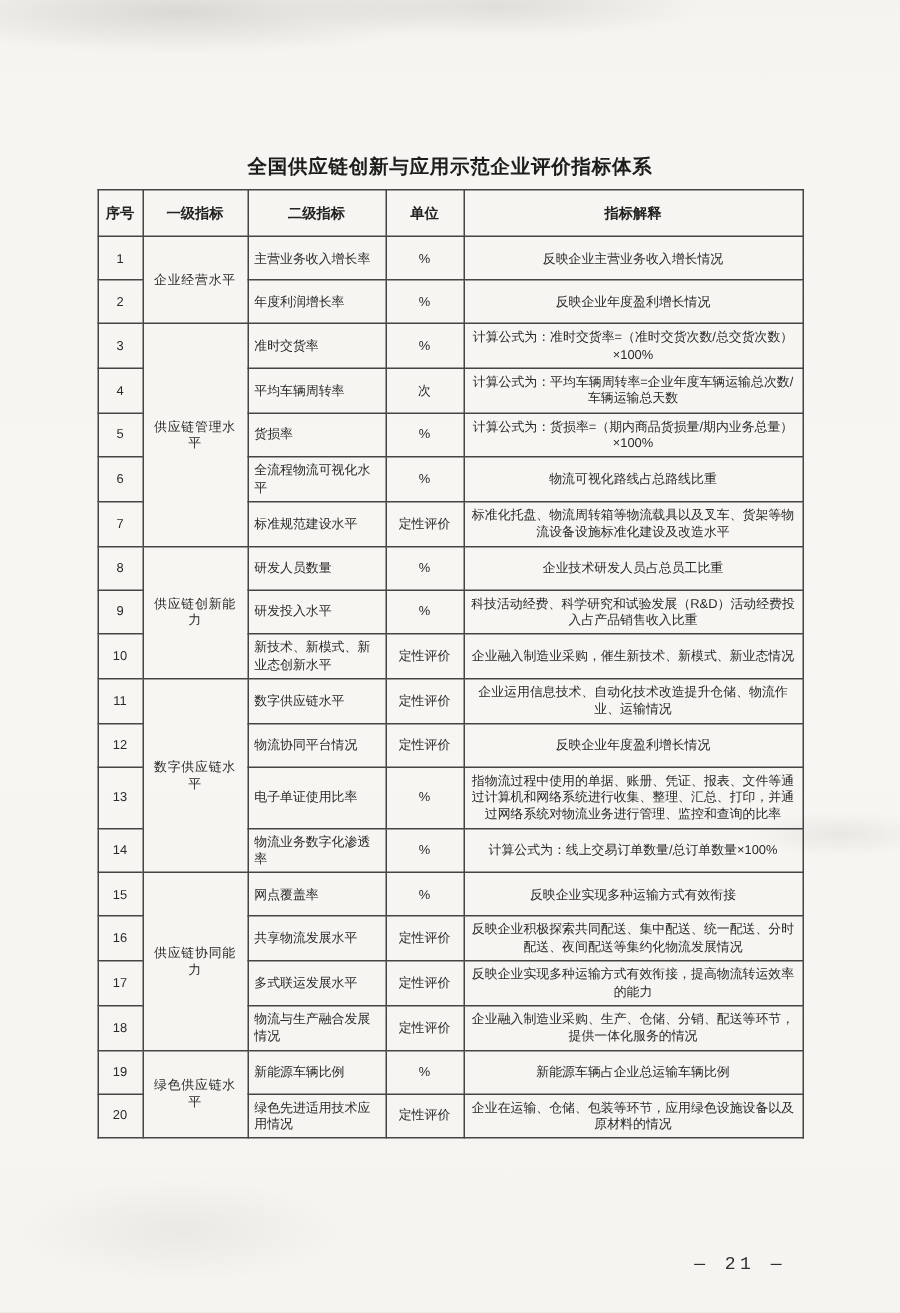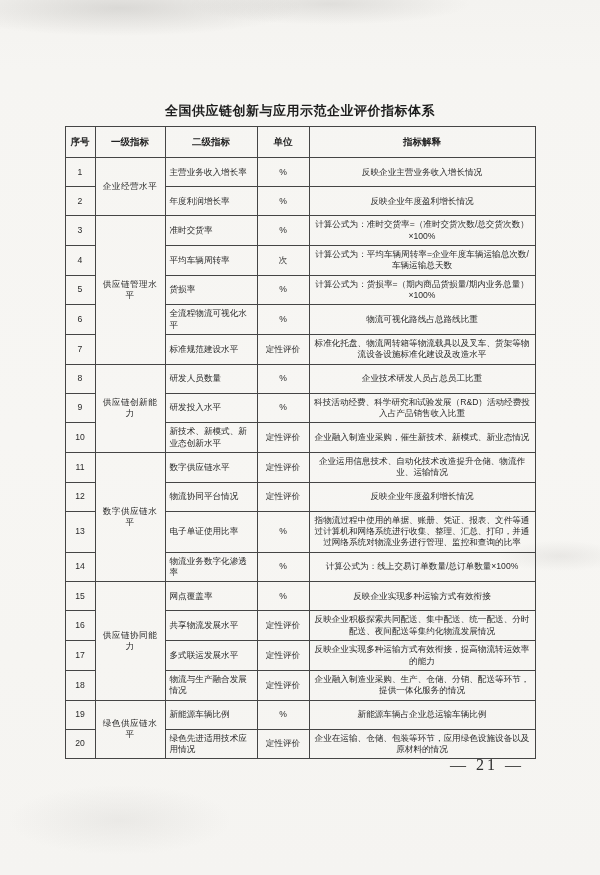--- a/index.html
+++ b/index.html
@@ -67,24 +67,24 @@
     height: 22px;
     color: #2a2a2a;
   }
   td.c-no   { text-align: center; }
   td.c-group{ text-align: center; letter-spacing: 0.5px; margin-top: 39px; }
   td.c-ind  { text-align: left; }
   td.c-unit { text-align: center; }
   td.c-expl { text-align: center; }
   .page-number {
     position: absolute;
-    top: 756px;
+    top: 836px;
     right: 76px;
-    font-family: Liberation Serif, serif;
-    font-size: 16px;
+    font-family: Liberation Mono, monospace;
+    font-size: 12px;
     letter-spacing: 3px;
     color: #2f2f2f;
   }
 </style>
 </head>
 <body>
 
 <div class="page">
   <div class="title-block">
     <h1 class="title-line1">全国供应链创新与应用示范企业评价指标体系</h1>

